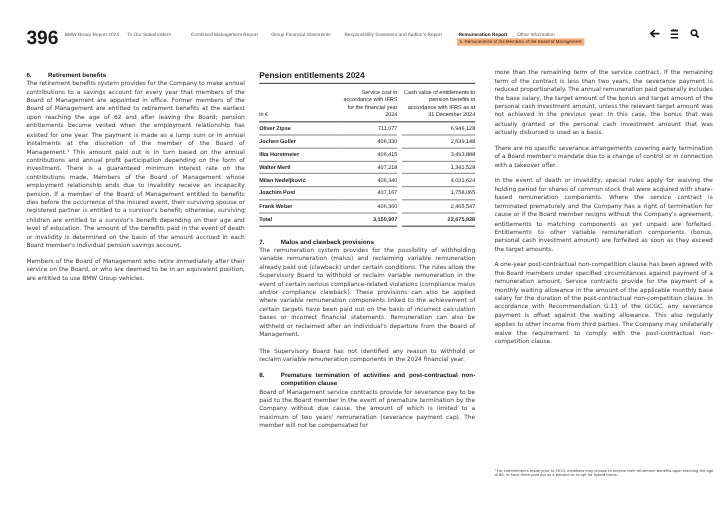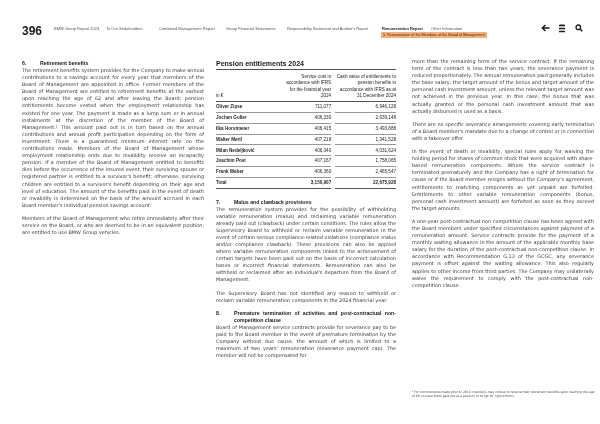--- a/index.html
+++ b/index.html
@@ -1,20 +1,20 @@
 <!DOCTYPE html>
 <html><head>
   <meta charset="utf-8">
   <style>
     * { box-sizing: border-box; margin: 0; padding: 0; }
     html, body { width: 600px; height: 424px; background: #ffffff; overflow: hidden; }
     body { position: relative; font-family: "DejaVu Sans", sans-serif; color: #262626; }
 
     .topbar { position: absolute; left: 0; top: 0; width: 600px; height: 50px; }
-    .page-num { position: absolute; left: 22px; top: 24px; font-family: "Liberation Sans", sans-serif; font-weight: bold; font-size: 12px; color: #1a1a1a; }
+    .page-num { position: absolute; left: 22px; top: 24px; font-family: "Liberation Sans", sans-serif; font-weight: bold; font-size: 16px; color: #1a1a1a; }
     .nav { position: absolute; top: 26px; left: 54px; display: flex; gap: 0; }
     .nav-item { font-family: "Liberation Sans", sans-serif; font-size: 4px; color: #555; white-space: nowrap; position: absolute; top: 0; }
     .nav-item.active { font-weight: bold; color: #1a1a1a; }
     .subnav { position: absolute; left: 381px; top: 32px; height: 6px; background: #f5b07a; padding: 0 2px; font-family: "Liberation Sans", sans-serif; font-size: 3.7px; line-height: 6px; color: #3a2a1a; white-space: nowrap; }
     .icons { position: absolute; top: 23px; left: 540px; display: flex; gap: 7px; align-items: center; }
     .icon { width: 10px; height: 10px; display: flex; align-items: center; justify-content: center; }
 
     .col { position: absolute; font-size: 4.9px; line-height: 7.1px; color: #3a3a3a; text-align: justify; }
     .col1 { left: 22px; top: 60px; width: 182px; }
     .col2 { left: 216px; top: 60px; width: 180px; }

